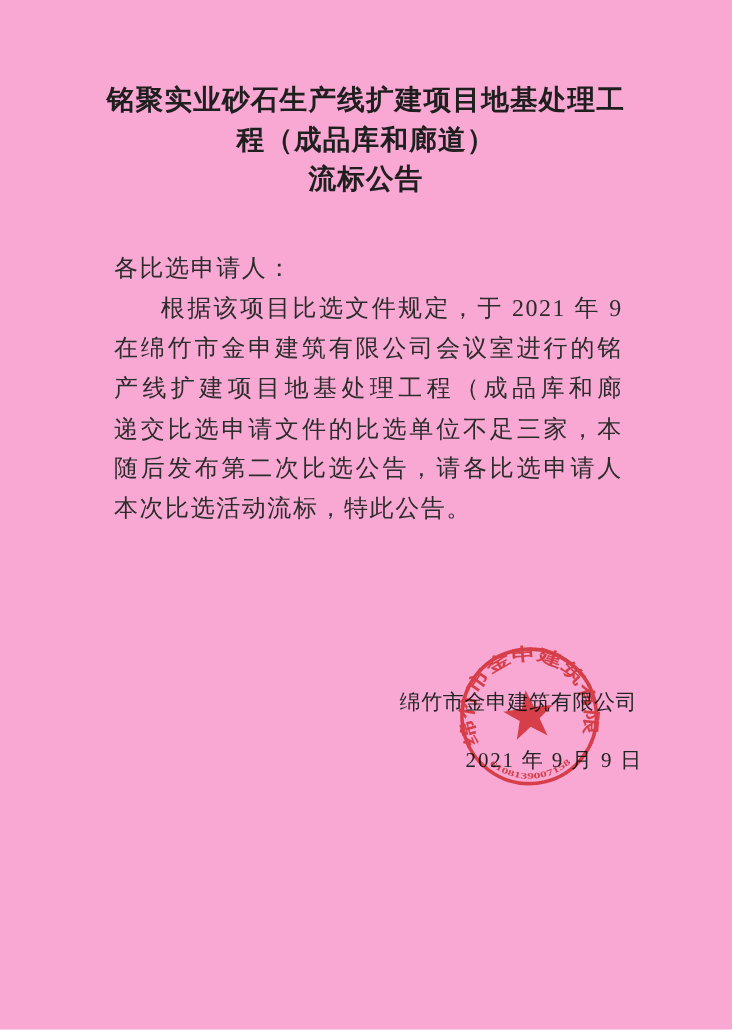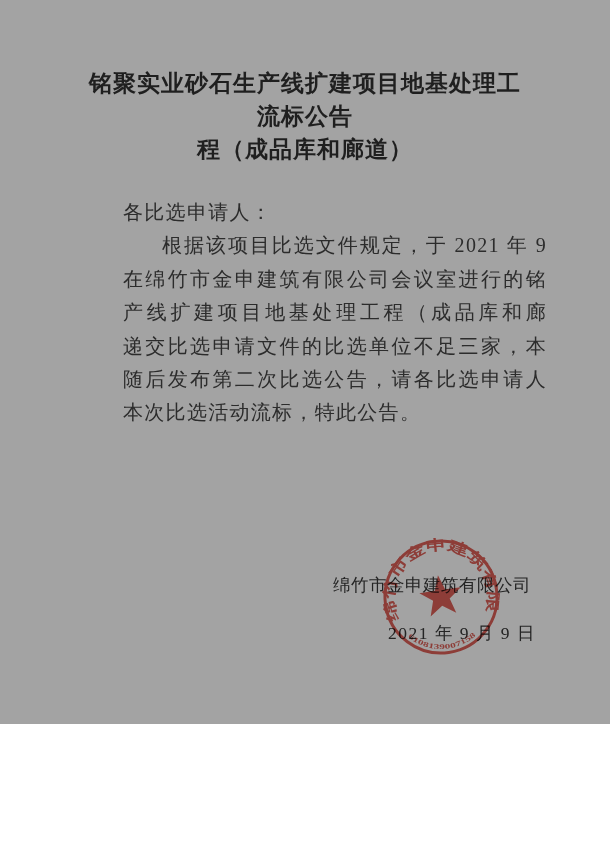--- a/index.html
+++ b/index.html
@@ -1,44 +1,43 @@
 <!DOCTYPE html>
 <html><head>
 <meta charset="utf-8">
 <style>
   html, body { margin: 0; padding: 0; }
   .page {
     position: relative;
     width: 610px;
-    height: 724px;
-    background: #a3a3a3;
+    height: 858px;
+    background: #f9a8d4;
     font-family: "Liberation Serif", "DejaVu Serif", serif;
     color: #2c2c2c;
     overflow: hidden;
   }
   .title {
     position: absolute;
     top: 67px;
     left: 0;
     width: 610px;
     text-align: center;
     font-size: 23px;
     font-weight: bold;
     color: #1f1f1f;
     letter-spacing: 1px;
   }
   .title .t-line { line-height: 33px; }
   .bodytext {
     position: absolute;
-    top: 196px;
+    top: 208px;
     left: 95px;
     width: 424px;
     font-size: 20px;
     letter-spacing: 1.3px;
-    margin-left: 28px;
   }
   .bodytext .line {
     line-height: 33.4px;
     height: 33.4px;
     overflow: hidden;
   }
   .fill {
     text-align: justify;
     text-align-last: justify;
     word-break: break-all;
@@ -76,22 +75,22 @@
     font-weight: bold;
   }
 </style>
 </head>
 <body>
 
 <div class="page">
 
   <div class="title">
     <div class="t-line">铭聚实业砂石生产线扩建项目地基处理工</div>
+    <div class="t-line">程（成品库和廊道）</div>
     <div class="t-line">流标公告</div>
-    <div class="t-line">程（成品库和廊道）</div>
   </div>
 
   <div class="bodytext">
     <div class="line">各比选申请人：</div>
     <div class="line fill indent">根据该项目比选文件规定，于 2021 年 9 月 9 日下午 15:00</div>
     <div class="line fill">在绵竹市金申建筑有限公司会议室进行的铭聚实业砂石生</div>
     <div class="line fill">产线扩建项目地基处理工程（成品库和廊道）的比选中，因</div>
     <div class="line fill">递交比选申请文件的比选单位不足三家，本次比选活动流标。</div>
     <div class="line fill">随后发布第二次比选公告，请各比选申请人及时关注。由此</div>
     <div class="line">本次比选活动流标，特此公告。</div>

